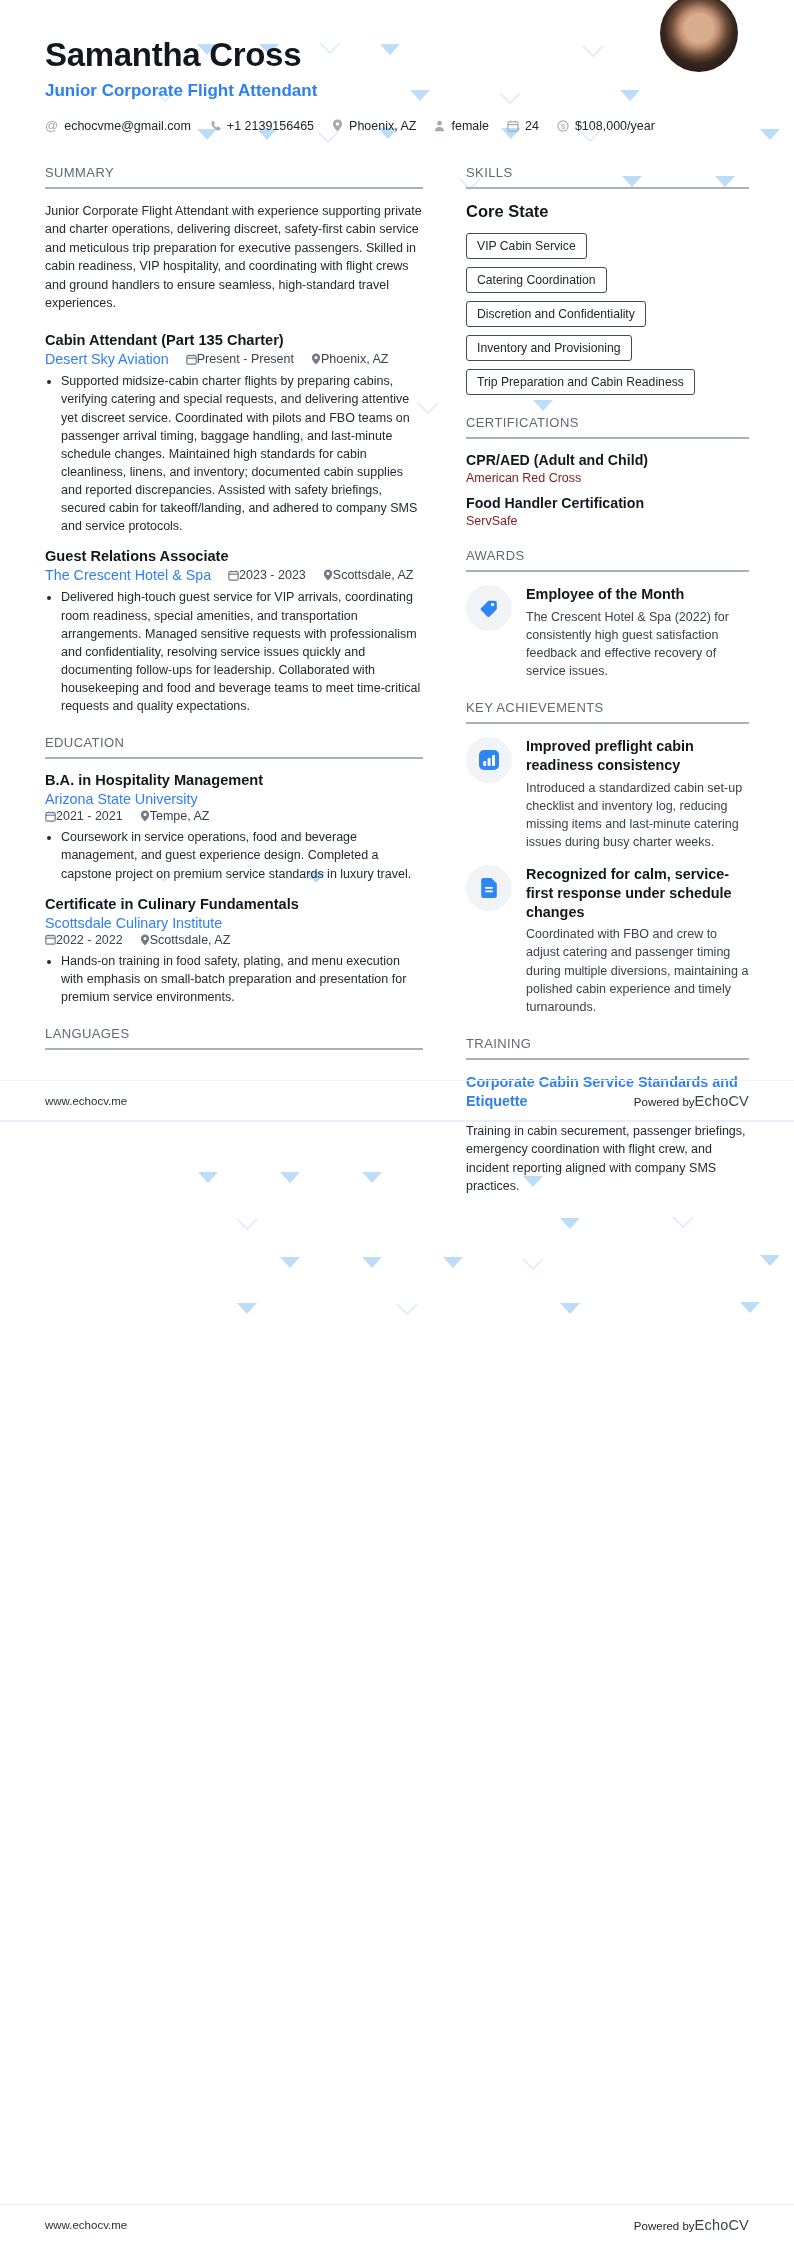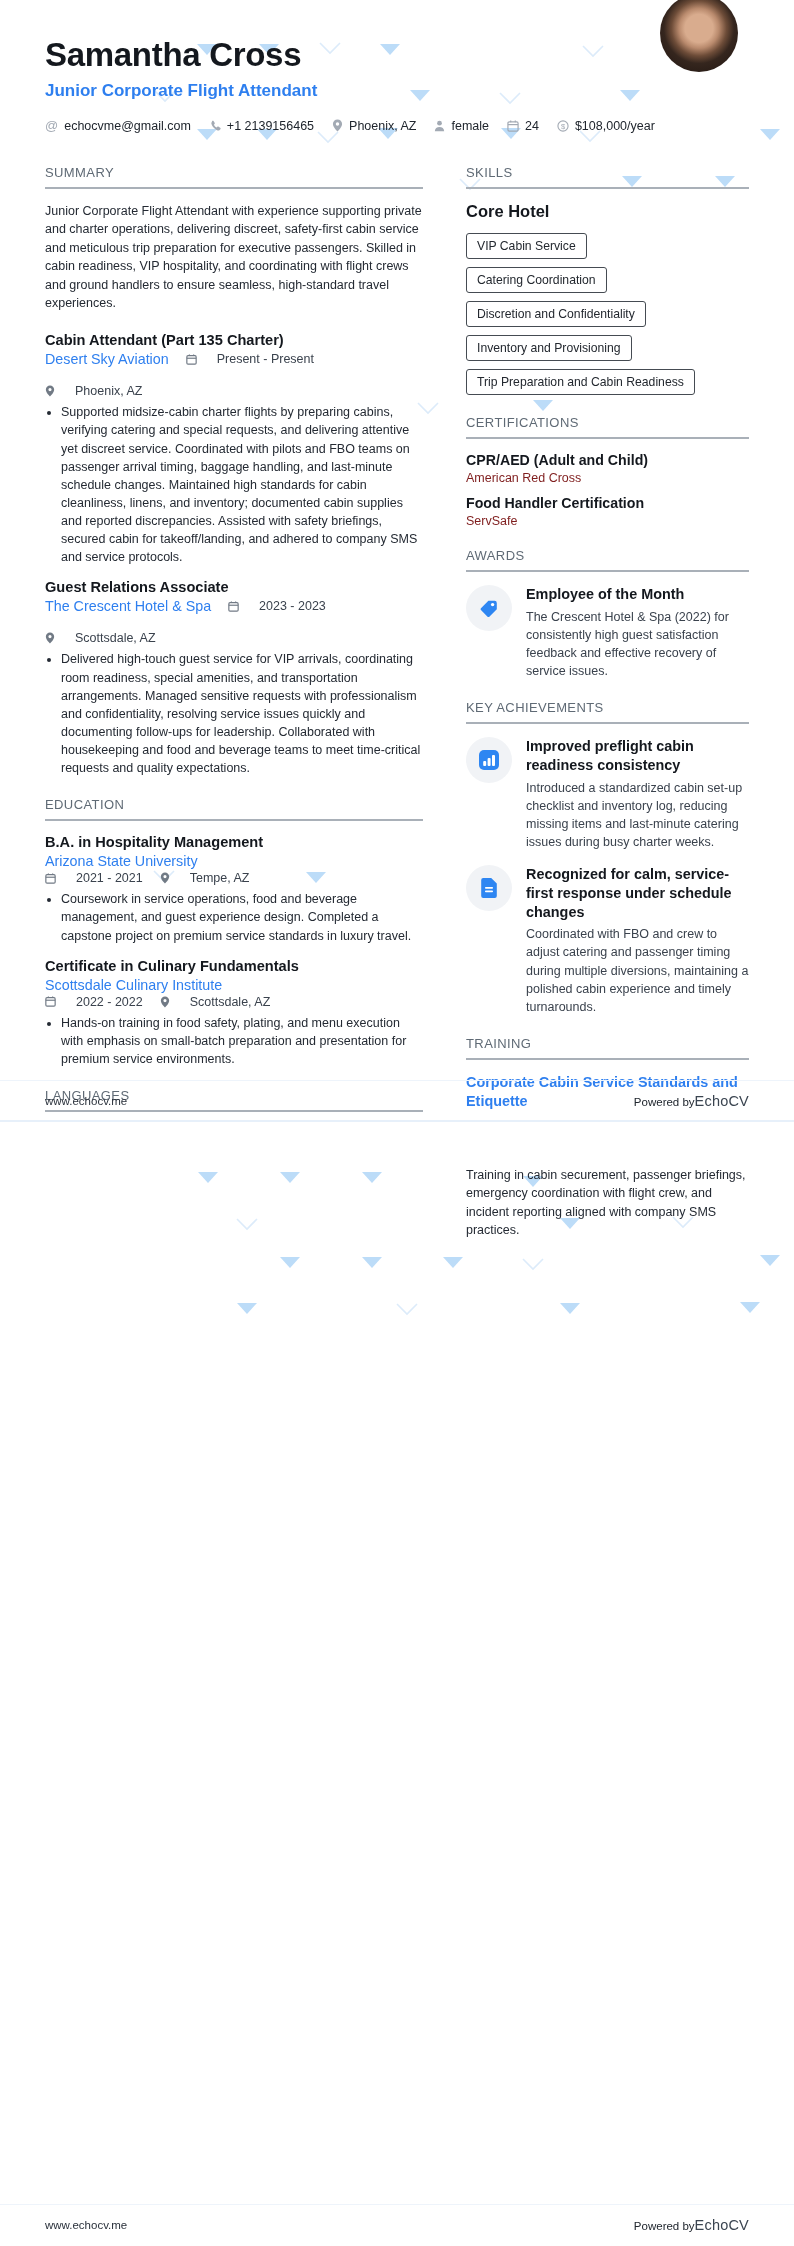--- a/index.html
+++ b/index.html
@@ -37,21 +37,21 @@
   .sec { margin-bottom: 20px; }
   .sec-h { font-size: 13px; letter-spacing: 0.4px; color: #5f6a75; padding-bottom: 7px;
            border-bottom: 2px solid #a9b0b8; margin-bottom: 13px; font-weight: 500; }
   .body-text { font-size: 12.5px; line-height: 1.47; color: #242a33; }
 
   
   .entry { margin-bottom: 13px; }
   .entry-title { font-size: 14.6px; font-weight: 700; color: #14181e; margin-bottom: 3px; }
   .entry-meta { display: flex; align-items: center; gap: 17px; flex-wrap: wrap; margin-bottom: 5px; }
   .company-link { color: #2e7fef; font-size: 14.3px; font-weight: 500; text-decoration: none; cursor: pointer; }
-  .meta-item { display: flex; align-items: center; gap: 20px; font-size: 12.5px; color: #3a424d; }
+  .meta-item { display: flex; align-items: center; gap: 0; font-size: 12.5px; color: #3a424d; }
   .m-ic { color: #717a85; display: inline-flex; }
   .entry ul { margin: 2px 0 0 0; padding-left: 16px; }
   .entry li { font-size: 12.5px; line-height: 1.45; color: #242a33; }
 
   
   .group-title { font-size: 16.5px; font-weight: 700; color: #14181e; margin-bottom: 12px; }
   .pill-row { margin-bottom: 8px; }
   .pill { display: inline-block; border: 1px solid #454b52; border-radius: 3px; padding: 5px 10px;
           font-size: 12.2px; color: #23282f; background: #fff; }
 
@@ -73,21 +73,21 @@
   .training-title { font-size: 14.4px; font-weight: 600; color: #2e7fef; line-height: 1.32; margin-bottom: 7px; cursor: pointer; }
 
   
   .footer { position: absolute; left: 0; right: 0; bottom: 0; height: 40px; border-top: 1px solid #eef4fb;
             display: flex; align-items: center; justify-content: space-between; padding: 0 45px; z-index: 2; background: transparent; }
   .footer-site { font-size: 11.5px; color: #2a313b; }
   .footer-powered { display: flex; align-items: baseline; gap: 0; }
   .powered-label { font-size: 11.5px; color: #20262e; }
   .brand { font-size: 14.5px; color: #3a4450; letter-spacing: 0.2px; }
 
-  .p2-paragraph { margin-top: 44px; }
+  .p2-paragraph { }
 </style>
 </head>
 <body>
 
 <div class="page page-1">
   <div class="wm-layer" id="wm1">
       <span class="wm wm-f" style="left:197px;top:44px"></span>
       <span class="wm wm-f" style="left:259px;top:44px"></span>
       <svg class="wm" style="left:319px;top:42px" width="22" height="13">
         <polyline points="1,1 11,11 21,1" fill="none" stroke="#dcebfa" stroke-width="1.6"></polyline>
@@ -327,21 +327,21 @@
         <div class="sec">
           <div class="sec-h">LANGUAGES</div>
 
         </div>
       </div>
 
       <div class="col-r">
 
         <div class="sec">
           <div class="sec-h">SKILLS</div>
-          <div class="group-title">Core Hotel</div>
+          <div class="group-title">Core State</div>
           <div class="pill-row"><span class="pill">VIP Cabin Service</span></div>
           <div class="pill-row"><span class="pill">Catering Coordination</span></div>
           <div class="pill-row"><span class="pill">Discretion and Confidentiality</span></div>
           <div class="pill-row"><span class="pill">Inventory and Provisioning</span></div>
           <div class="pill-row"><span class="pill">Trip Preparation and Cabin Readiness</span></div>
         </div>
 
         <div class="sec">
           <div class="sec-h">CERTIFICATIONS</div>
           <div class="cert">

